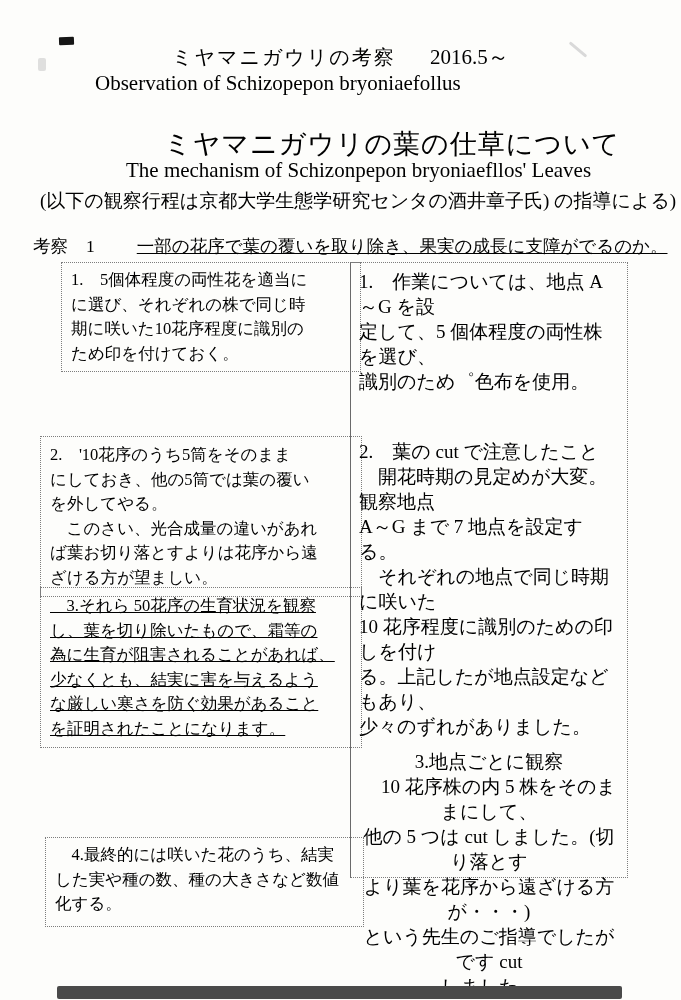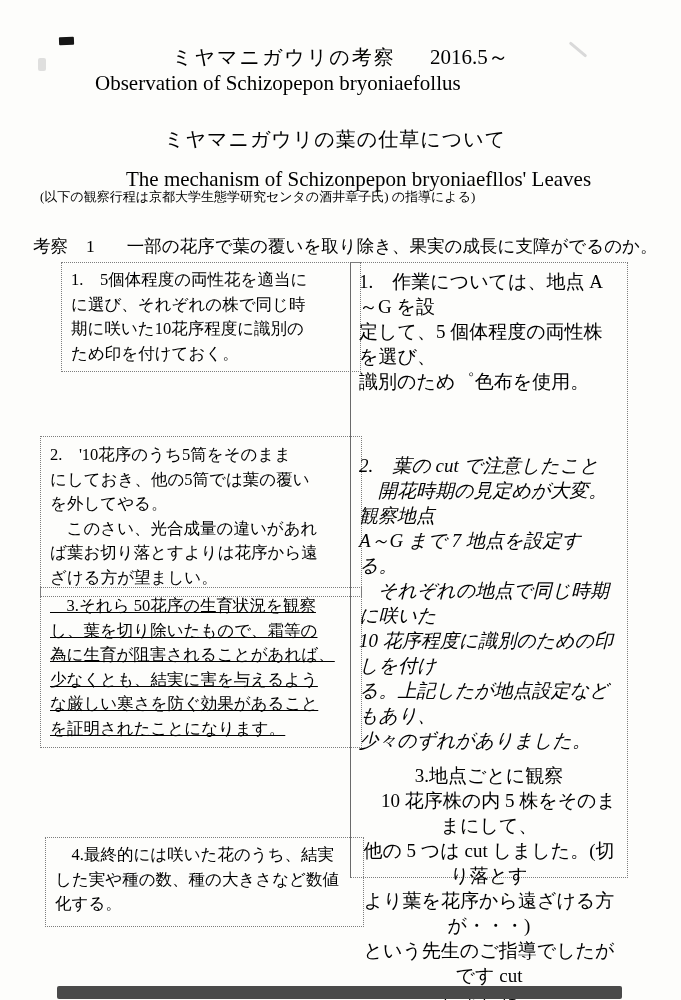--- a/index.html
+++ b/index.html
@@ -18,27 +18,27 @@
   .abs{position:absolute;}
   
   .corner-mark{left:59px;top:37px;width:15px;height:8px;background:#161616;transform:rotate(-2deg);border-radius:1px;}
   .edge-smudge{left:38px;top:58px;width:8px;height:13px;background:#c6c6c6;opacity:.55;border-radius:2px;}
   .scratch{left:567px;top:48px;width:22px;height:3px;background:#d9d9d9;transform:rotate(40deg);border-radius:2px;}
   .scanner-bar{left:57px;top:986px;width:565px;height:13px;background:#4a4a4a;border-radius:2px;}
   
   .title-jp{left:172px;top:44px;font-size:20px;letter-spacing:2px;}
   .date-range{left:430px;top:43px;font-size:21px;text-align:center;}
   .title-en{left:95px;top:71px;font-size:21px;}
-  .subtitle-jp{left:164px;top:126px;font-size:20px;letter-spacing:1px;}
-  .subtitle-en{left:126px;top:167px;font-size:21px;}
-  .credit{left:40px;top:188px;font-size:13px;}
+  .subtitle-jp{left:164px;top:126px;font-size:27px;letter-spacing:1px;}
+  .subtitle-en{left:126px;top:158px;font-size:21px;}
+  .credit{left:40px;top:188px;font-size:19px;}
   
   .heading{left:33px;top:234px;font-size:17.5px;white-space:nowrap;}
   .heading .num{margin-left:18px;}
-  .heading .question{margin-left:32px;}
+  .heading .question{margin-left:42px;text-decoration:underline;}
   
   .dotbox{
     border:1px dotted #7d7d7d;
     background:transparent;
     font-size:16.5px;
     line-height:24.5px;
     white-space:pre-line;
   }
   .box1{left:61px;top:262px;width:280px;min-height:86px;padding:5px 9px;}
   .box2{left:40px;top:436px;width:302px;min-height:133px;padding:6px 9px;font-family:Liberation Serif, serif;}
@@ -46,21 +46,21 @@
   .box4{left:45px;top:837px;width:299px;min-height:78px;padding:5px 9px;}
   .notes-panel{
     left:350px;top:262px;width:278px;height:616px;
     border:1px dotted #7d7d7d;border-left:1px solid #6a6a6a;
     padding:4px 8px;box-sizing:border-box;
   }
   .notes-panel p{
     margin:0;font-size:19px;line-height:25px;white-space:pre-line;
   }
   .notes-panel p.p1{margin-top:2px;}
-  .notes-panel p.p2{margin-top:59px;font-style:italic;}
+  .notes-panel p.p2{margin-top:45px;}
   .notes-panel p.p3{margin-top:10px;text-align:center;}
   .notes-panel p.p4{margin-top:24px;}
   b,.b{font-weight:normal;}
 </style>
 </head>
 <body>
 
 <div class="page">
 
   <div class="abs corner-mark"></div>

